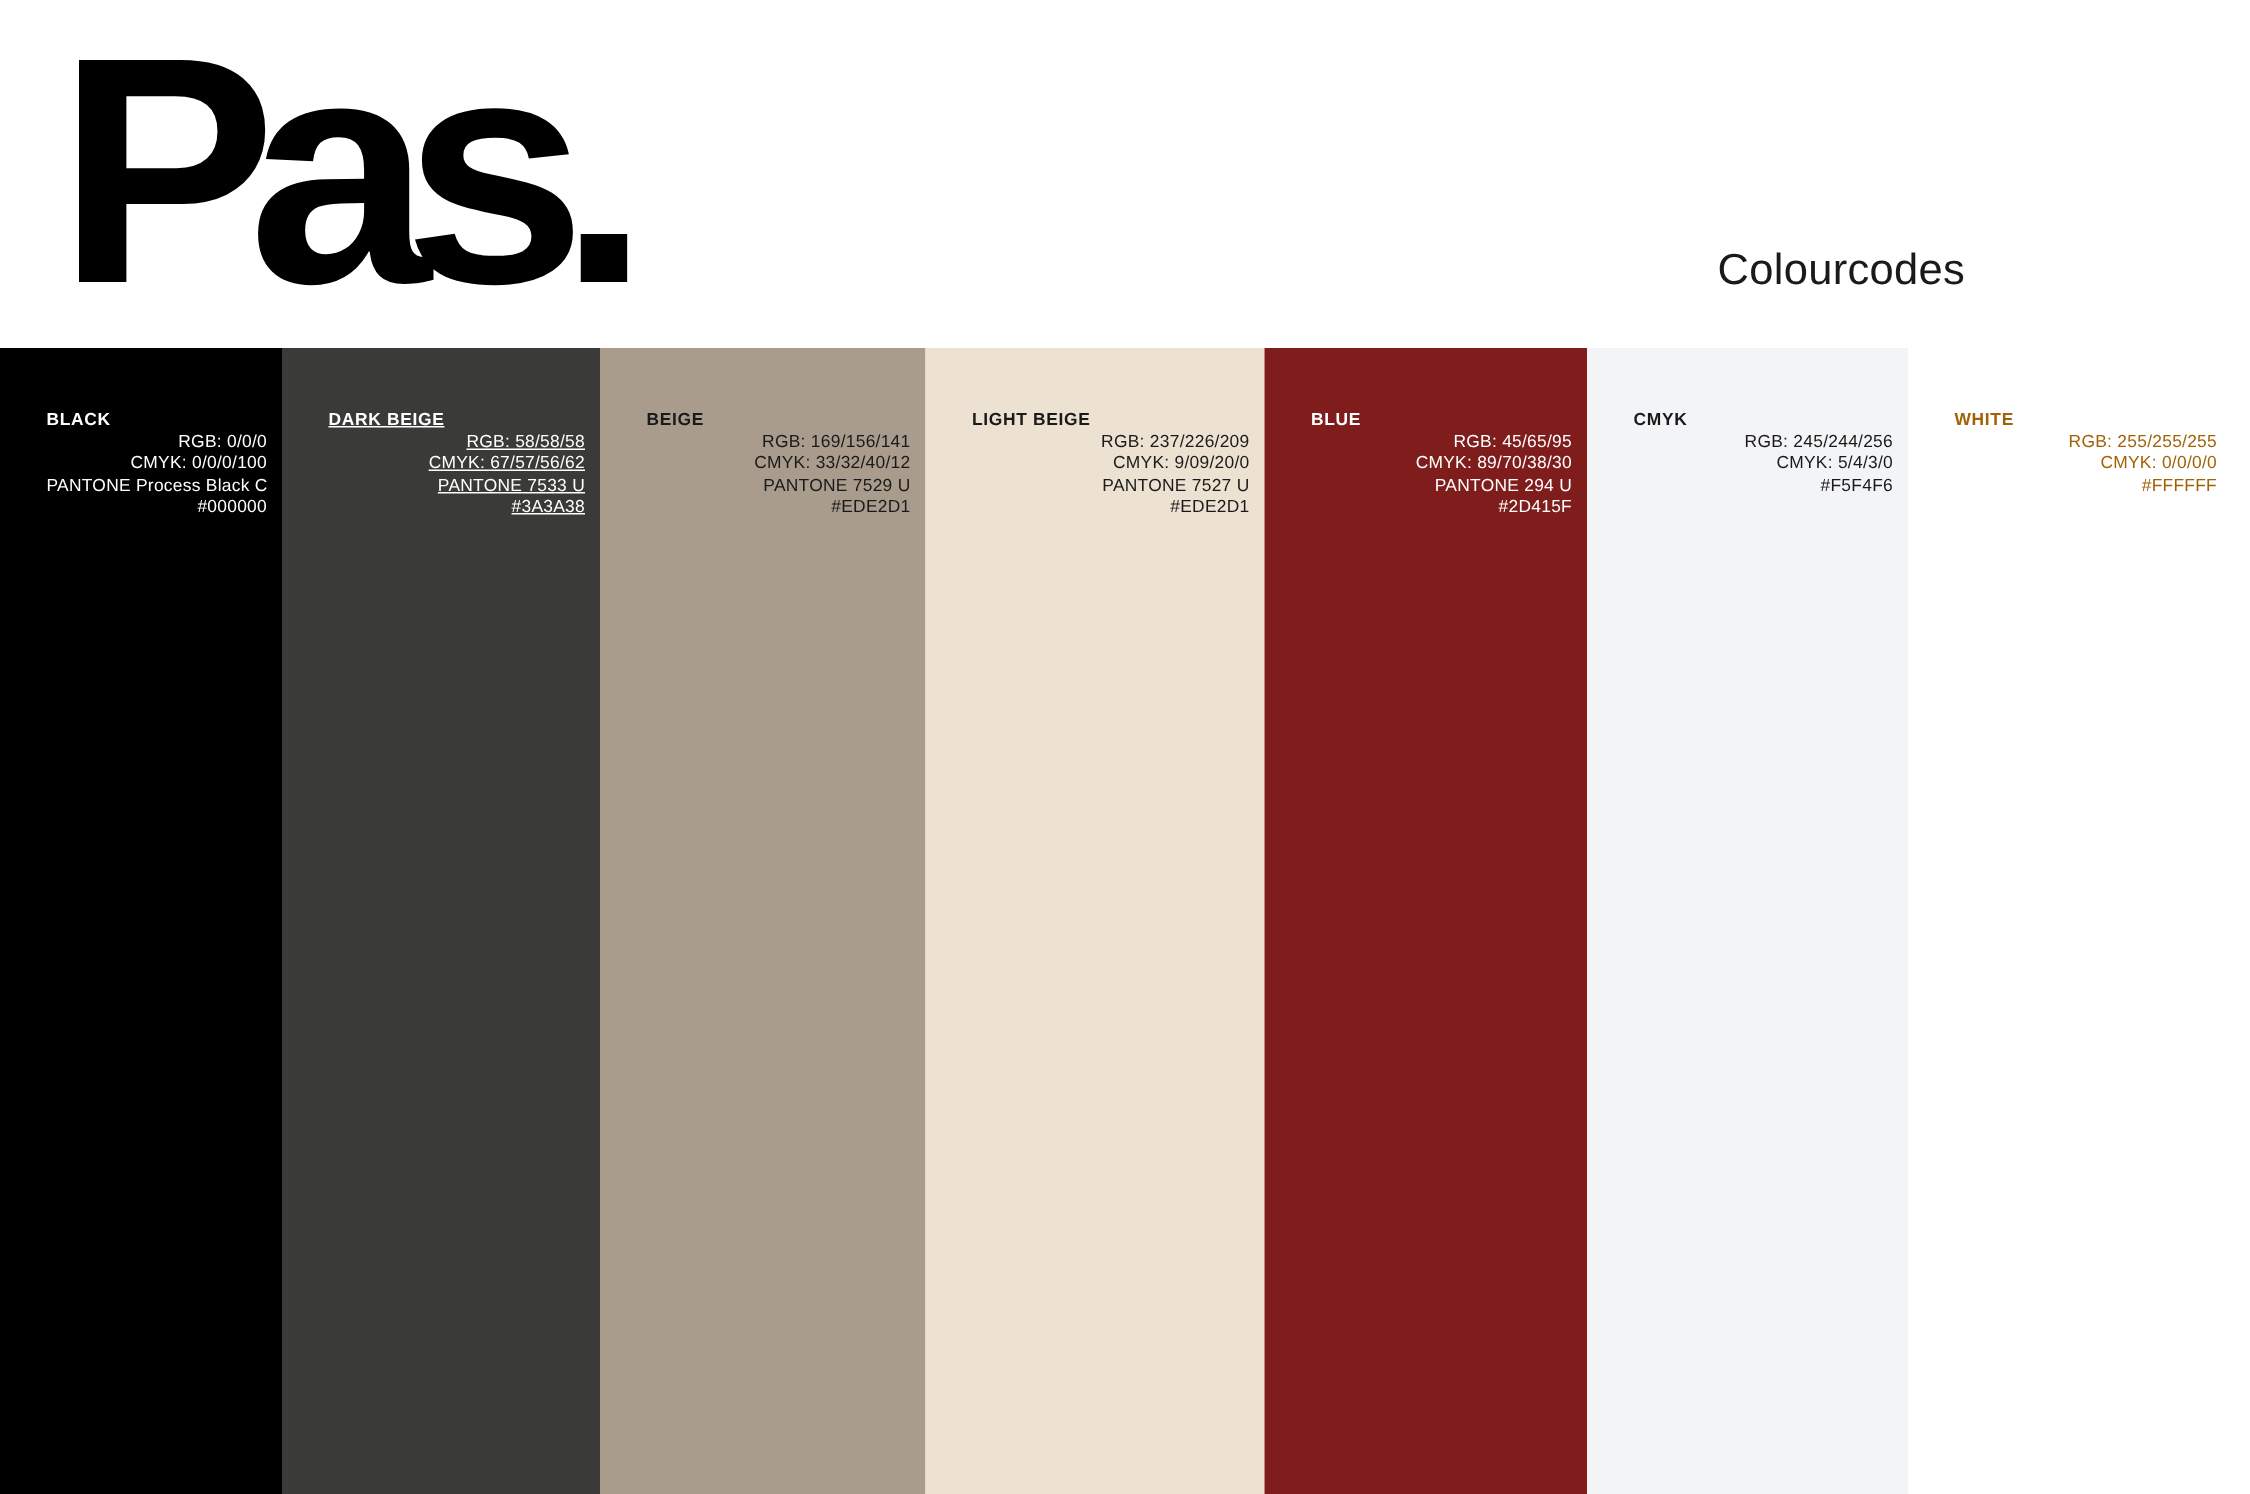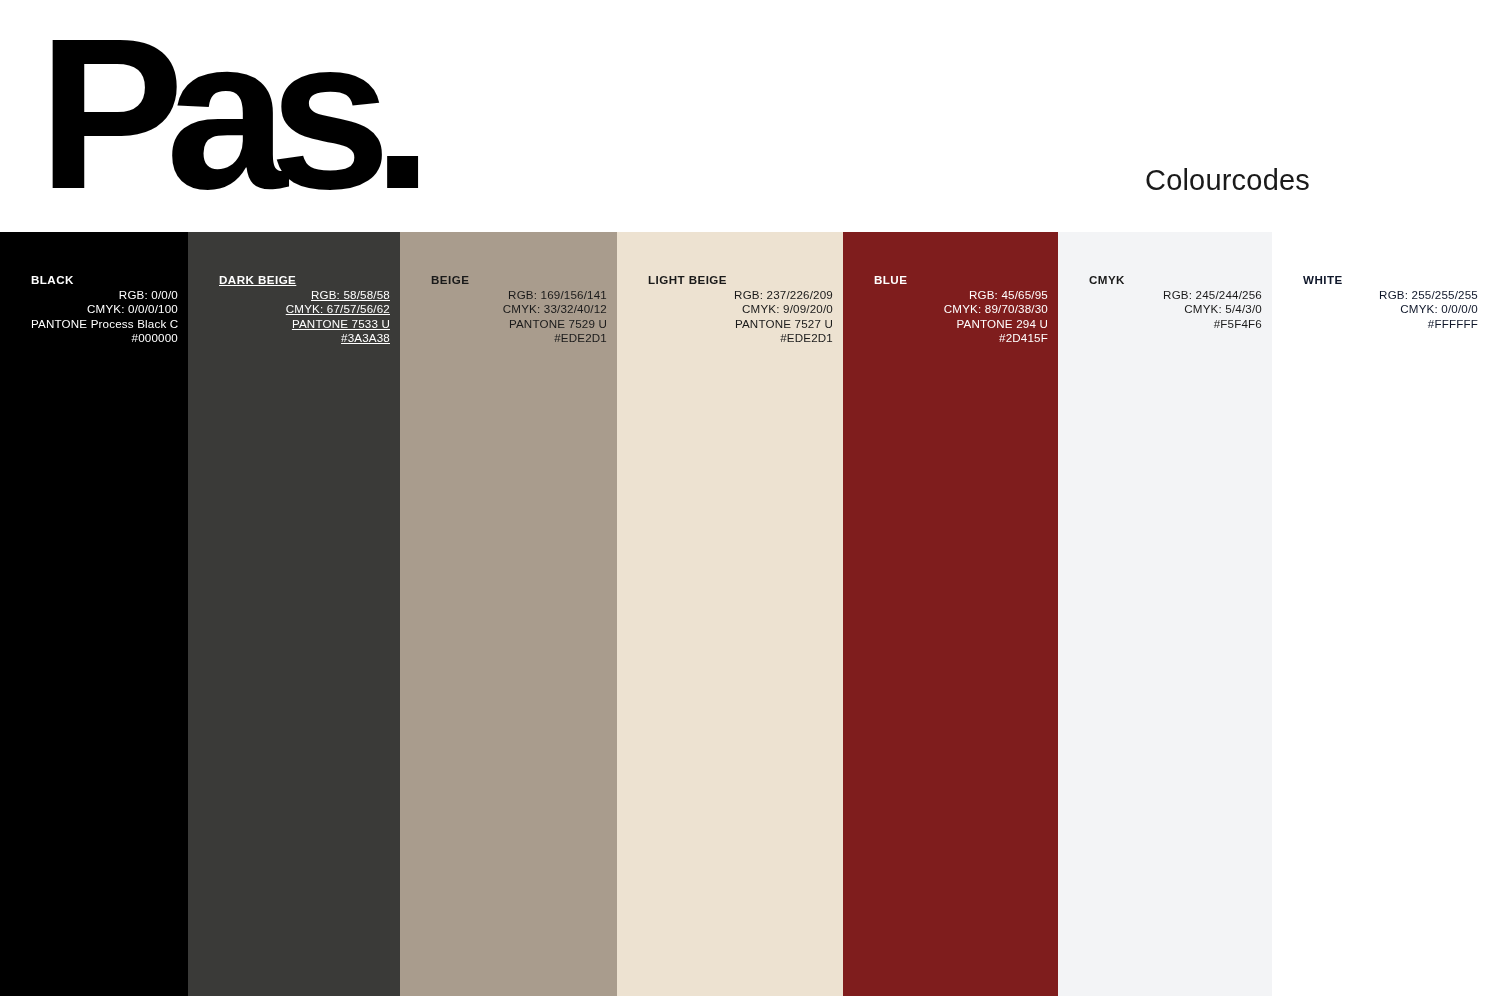--- a/index.html
+++ b/index.html
@@ -150,21 +150,21 @@
       </div>
     </div>
     <div class="swatch" style="width: 214px; background: rgb(243, 244, 246); color: rgb(26, 26, 26);">
       <div class="swatch-info">
         <span class="swatch-name">CMYK</span>
         <span class="swatch-line">RGB: 245/244/256</span>
         <span class="swatch-line">CMYK: 5/4/3/0</span>
         <span class="swatch-line">#F5F4F6</span>
       </div>
     </div>
-    <div class="swatch" style="width: 216px; background: rgb(255, 255, 255); color: #0f172a;">
+    <div class="swatch" style="width: 216px; background: rgb(255, 255, 255); color: #a16207;">
       <div class="swatch-info">
         <span class="swatch-name">WHITE</span>
         <span class="swatch-line">RGB: 255/255/255</span>
         <span class="swatch-line">CMYK: 0/0/0/0</span>
         <span class="swatch-line">#FFFFFF</span>
       </div>
     </div>
   </div>
 
 </body></html>

